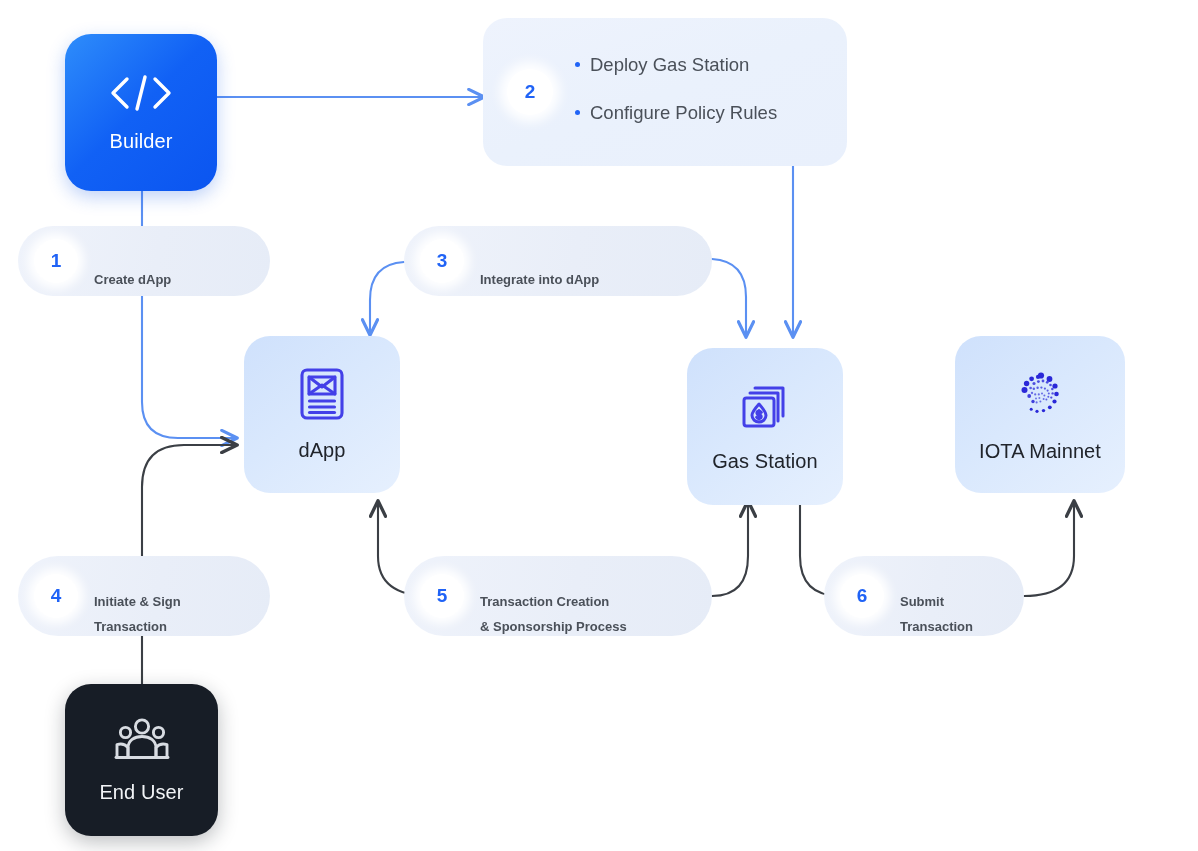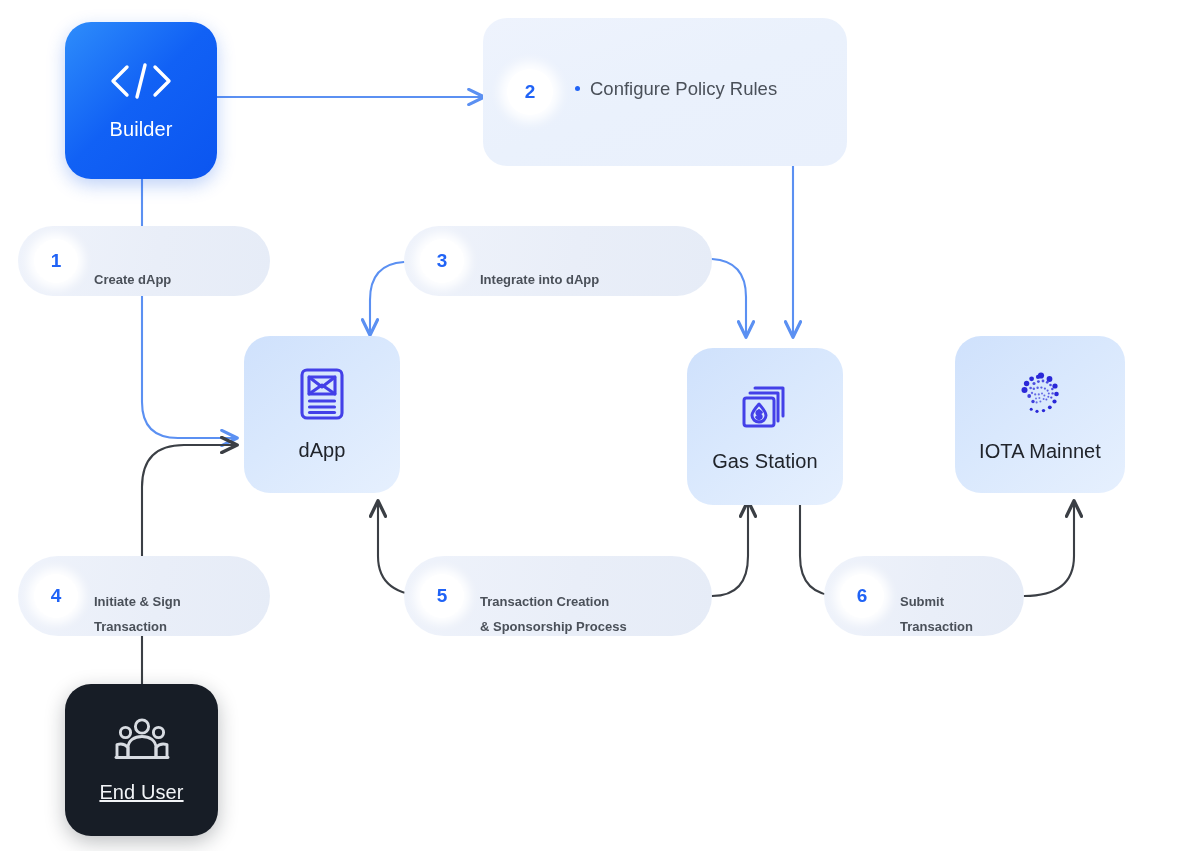--- a/index.html
+++ b/index.html
@@ -34,21 +34,21 @@
 
   .node-light{
     background:linear-gradient(140deg,#cfe1fc 0%,#d9e8fd 45%,#e6f0fe 100%);
   }
   .node-light .label{color:#20242b;font-weight:500;margin-top:14px;}
 
   .node-dark{
     background:#171d26;
     box-shadow:0 6px 20px rgba(18,24,34,.28);
   }
-  .node-dark .label{color:#f2f4f7;font-weight:500;margin-top:14px;text-decoration:underline;}
+  .node-dark .label{color:#f2f4f7;font-weight:500;margin-top:14px;}
 
   
   .pill{
     position:absolute;
     border-radius:999px;
     background:linear-gradient(100deg,#eff3fb 0%,#e9eef8 55%,#e6ecf7 100%);
     display:flex;align-items:center;
     box-sizing:border-box;
     padding-left:16px;
   }
@@ -136,21 +136,21 @@
       <path d="M430,596 Q378,596 378,556 L378,502" marker-end="url(#ah-dark)"></path>
 
       <path d="M712,596 Q748,596 748,556 L748,502" marker-end="url(#ah-dark)"></path>
 
       <path d="M800,500 L800,556 Q800,596 840,596 L856,596"></path>
 
       <path d="M1024,596 Q1074,596 1074,556 L1074,502" marker-end="url(#ah-dark)"></path>
     </g>
   </svg>
 
-  <div class="node node-builder" style="left:65px;top:22px;width:152px;height:157px;">
+  <div class="node node-builder" style="left:65px;top:34px;width:152px;height:157px;">
     <span class="glyph">
       <svg width="70" height="42" viewBox="0 0 70 42" fill="none" stroke="#ffffff" stroke-width="3.4" stroke-linecap="round" stroke-linejoin="round">
         <path d="M21,7 L7,21 L21,35"></path>
         <path d="M49,7 L63,21 L49,35"></path>
         <path d="M39,5 L31,37"></path>
       </svg>
     </span>
     <span class="label">Builder</span>
   </div>
 
@@ -252,20 +252,21 @@
         <path d="M43,40 L43,30.5 C45.8,27.2 49.6,26.2 54,27.6 L54,40"></path>
         <path d="M3,40.5 L55,40.5"></path>
       </svg>
     </span>
     <span class="label">End User</span>
   </div>
 
   <div class="card2" style="left:483px;top:18px;width:364px;height:148px;">
     <span class="num">2</span>
     <ul>
+      <li>Deploy Gas Station</li>
       <li>Configure Policy Rules</li>
     </ul>
   </div>
 
   <div class="pill" style="left:18px;top:226px;width:252px;height:70px;">
     <span class="num">1</span>
     <span class="ptext">Create dApp</span>
   </div>
 
   <div class="pill" style="left:404px;top:226px;width:308px;height:70px;">

